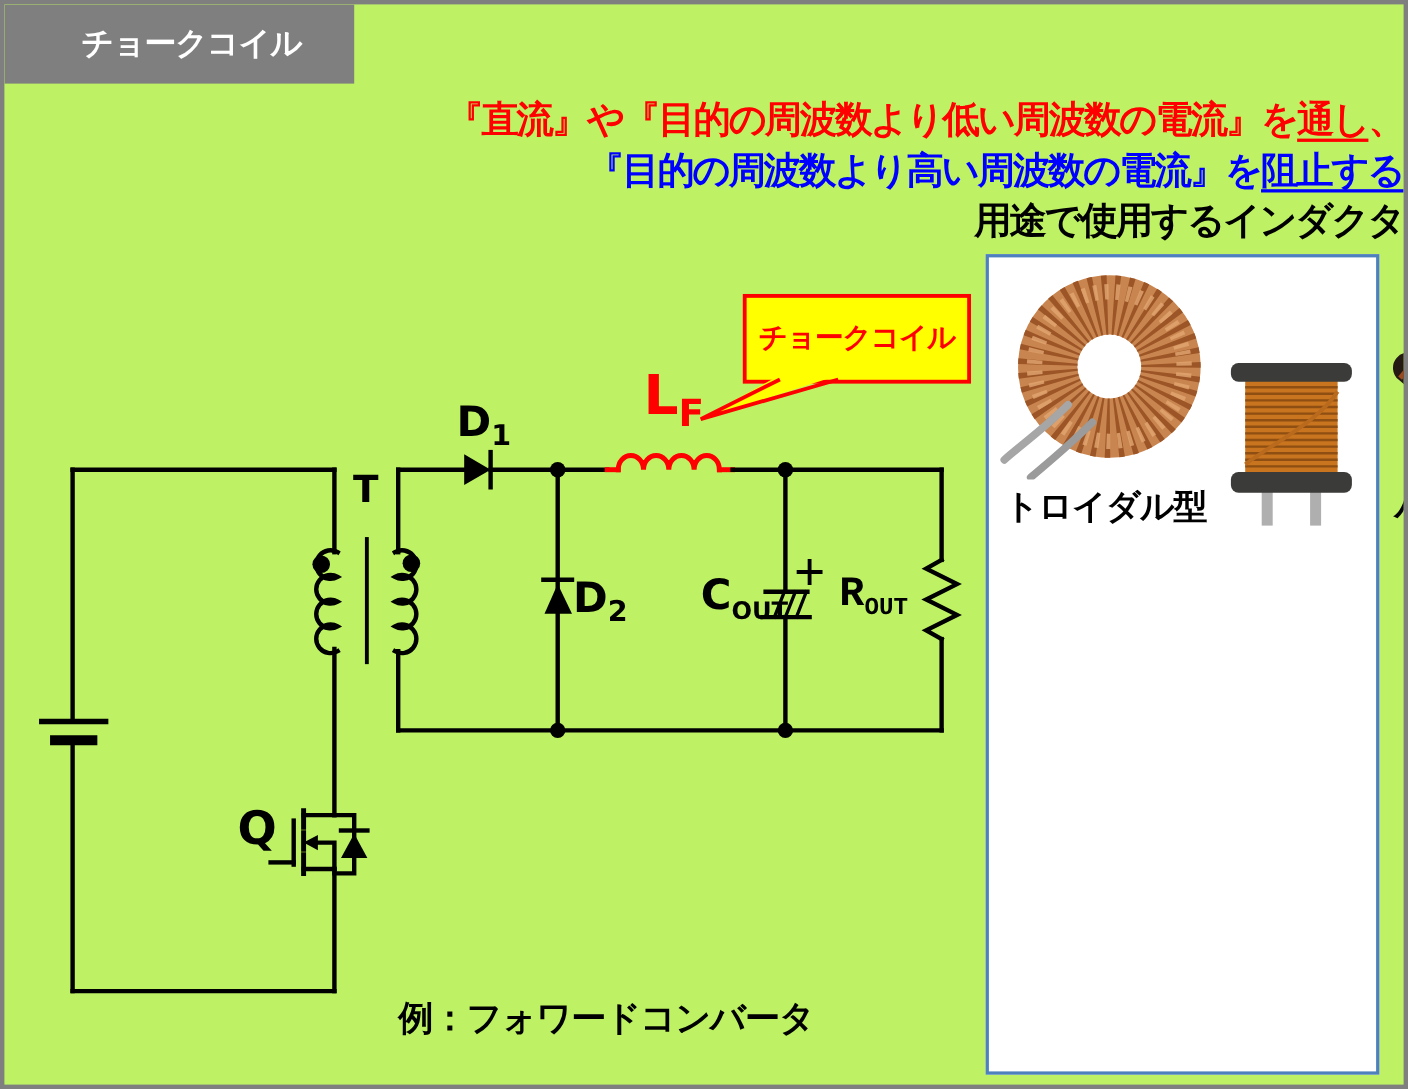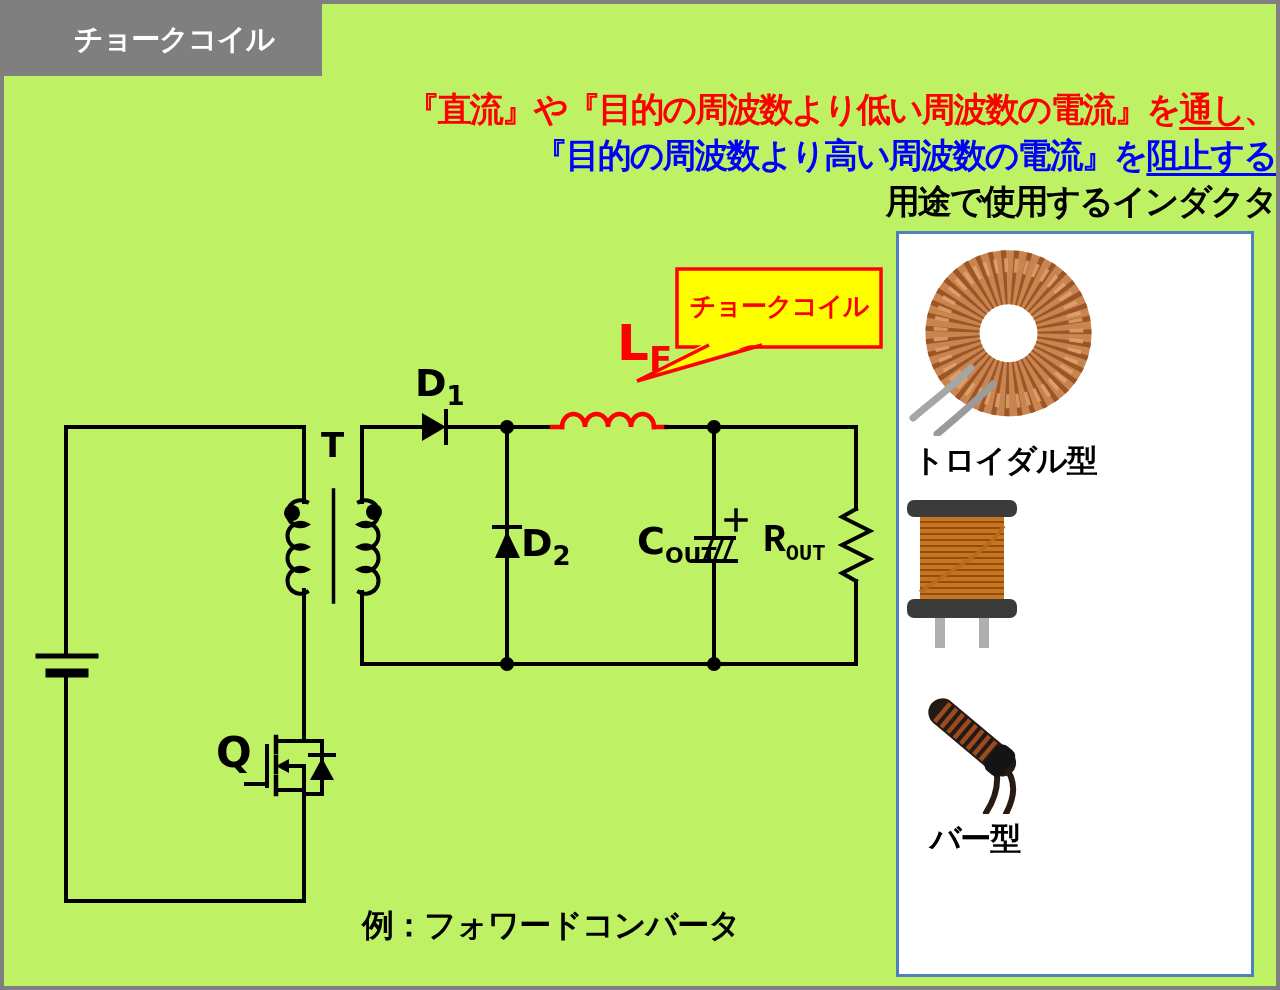--- a/index.html
+++ b/index.html
@@ -23,41 +23,41 @@
   .u{text-decoration:underline;text-decoration-thickness:3px;text-underline-offset:6px;}
   svg.circuit{position:absolute;left:0;top:0;z-index:1;}
   .clabel{position:absolute;font-weight:bold;color:#000;z-index:2;line-height:1;white-space:nowrap;}
   .clabel sub{font-weight:bold;line-height:1;}
   .lbl-t{left:317px;top:424px;font-size:34px;}
   .lbl-q{left:212px;top:728px;font-size:42px;}
   .lbl-d1{left:411px;top:360px;font-size:38px;}
   .lbl-d1 sub{font-size:26px;}
   .lbl-d2{left:517px;top:520px;font-size:38px;}
   .lbl-d2 sub{font-size:26px;}
-  .lbl-lf{left:581px;top:314px;font-size:50px;color:#FF0000;margin-left:32px;}
+  .lbl-lf{left:581px;top:330px;font-size:50px;color:#FF0000;}
   .lbl-lf sub{font-size:34px;}
   .lbl-cout{left:593px;top:518px;font-size:38px;margin-left:40px;}
   .lbl-cout sub{font-size:22px;}
   .lbl-rout{left:759px;top:518px;font-size:38px;font-family:Liberation Mono, monospace;}
   .lbl-rout sub{font-size:22px;}
   .callout-text{
     position:absolute;left:673px;top:265px;width:204px;height:74px;
     display:flex;align-items:center;justify-content:center;
     color:#FF0000;font-weight:bold;font-size:26px;z-index:2;letter-spacing:-1px;
   }
   .caption{position:absolute;left:358px;top:900px;font-size:32px;font-weight:bold;color:#000;z-index:2;letter-spacing:-1px;}
   .sidebar{
     position:absolute;left:892px;top:227px;width:358px;height:746px;
     border:3px solid #4E80BD;background:#fff;box-sizing:border-box;z-index:2;
   }
   .sidebar-header{
     height:66px;background:#4E80BD;color:#fff;font-weight:bold;font-size:31px;
     display:flex;align-items:center;justify-content:center;letter-spacing:-1px;
   }
-  .sidebar-body{display:flex;flex-direction:column;align-items:flex-start;}
+  .sidebar-body{display:flex;flex-direction:row;align-items:flex-end;}
   .coil-fig{margin:0;text-align:center;}
   .coil-fig figcaption{font-size:31px;font-weight:bold;color:#000;letter-spacing:-1px;}
   .fig-toroidal{margin-top:12px;}
   .fig-drum{margin-top:14px;}
   .fig-bar{margin-top:24px;}
 </style>
 </head>
 <body>
 
 <div class="page">

